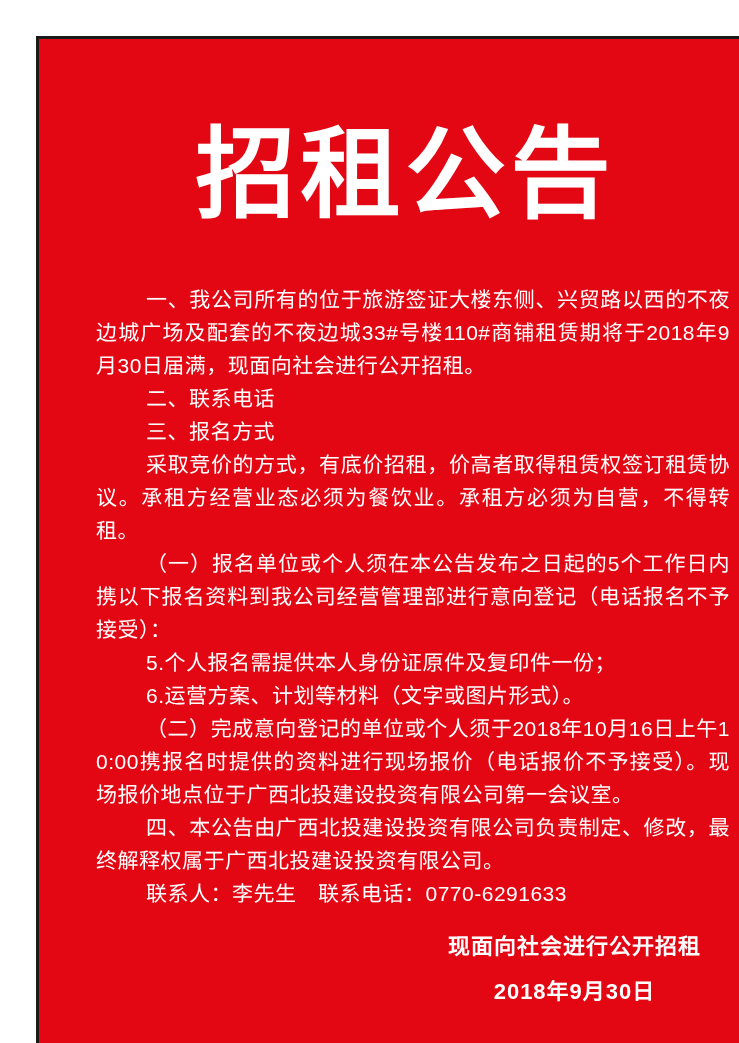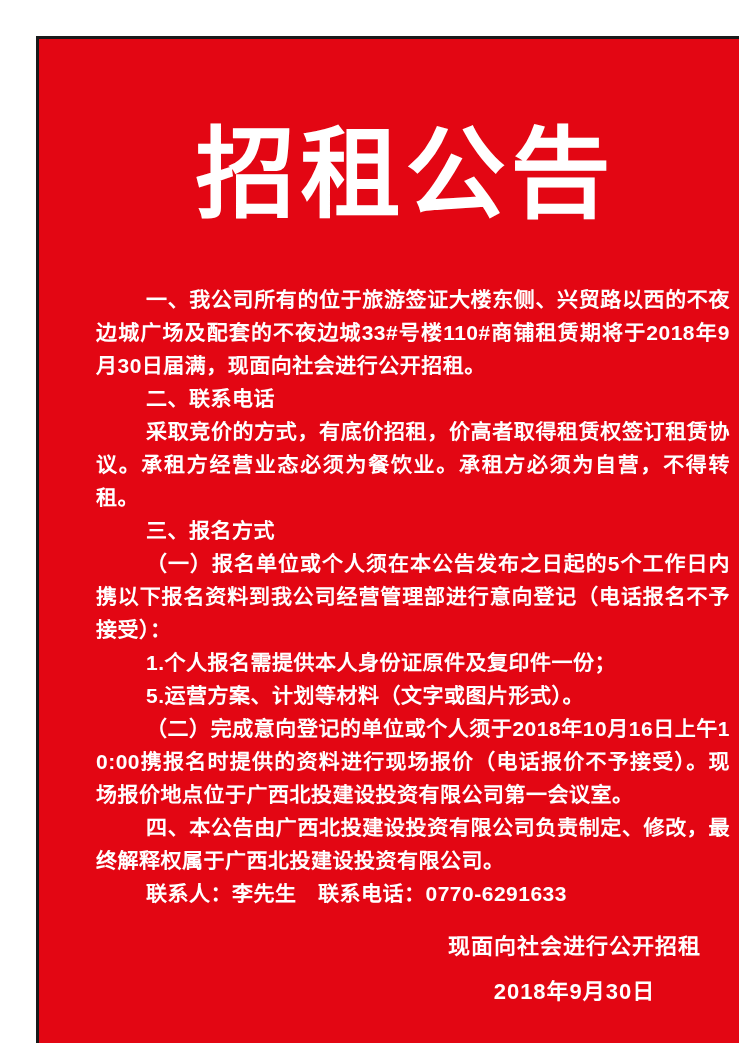--- a/index.html
+++ b/index.html
@@ -25,21 +25,21 @@
     line-height: 130px;
     letter-spacing: 5px;
     text-align: center;
     margin-top: 72px;
     white-space: nowrap;
   }
   .body-text {
     margin: 42px 42px 0 57px;
     font-size: 21px;
     line-height: 33px;
-    font-weight: bold;
+    font-weight: normal;
     text-align: justify;
     text-justify: inter-ideograph;
     letter-spacing: 0.5px;
   }
   .body-text p {
     margin: 0;
     text-indent: 50px;
     word-break: break-all;
   }
   .signature-block {
@@ -56,25 +56,25 @@
 </head>
 <body>
 
 <div class="poster" style="background: rgb(227, 6, 19); border-color: rgb(26, 26, 26); color: rgb(255, 255, 255);">
 
   <h1 class="poster-title">招租公告</h1>
 
   <div class="body-text">
     <p>一、我公司所有的位于旅游签证大楼东侧、兴贸路以西的不夜边城广场及配套的不夜边城33#号楼110#商铺租赁期将于2018年9月30日届满，现面向社会进行公开招租。</p>
     <p>二、联系电话</p>
+    <p>三、报名方式</p>
     <p>采取竞价的方式，有底价招租，价高者取得租赁权签订租赁协议。承租方经营业态必须为餐饮业。承租方必须为自营，不得转租。</p>
-    <p>三、报名方式</p>
     <p>（一）报名单位或个人须在本公告发布之日起的5个工作日内携以下报名资料到我公司经营管理部进行意向登记（电话报名不予接受）：</p>
-    <p>1.个人报名需提供本人身份证原件及复印件一份；</p>
-    <p>5.运营方案、计划等材料（文字或图片形式）。</p>
+    <p>5.个人报名需提供本人身份证原件及复印件一份；</p>
+    <p>6.运营方案、计划等材料（文字或图片形式）。</p>
     <p>（二）完成意向登记的单位或个人须于2018年10月16日上午10:00携报名时提供的资料进行现场报价（电话报价不予接受）。现场报价地点位于广西北投建设投资有限公司第一会议室。</p>
     <p>四、本公告由广西北投建设投资有限公司负责制定、修改，最终解释权属于广西北投建设投资有限公司。</p>
     <p>联系人：李先生　联系电话：0770-6291633</p>
   </div>
 
   <div class="signature-block">
     <div>现面向社会进行公开招租</div>
     <div>2018年9月30日</div>
   </div>
 

